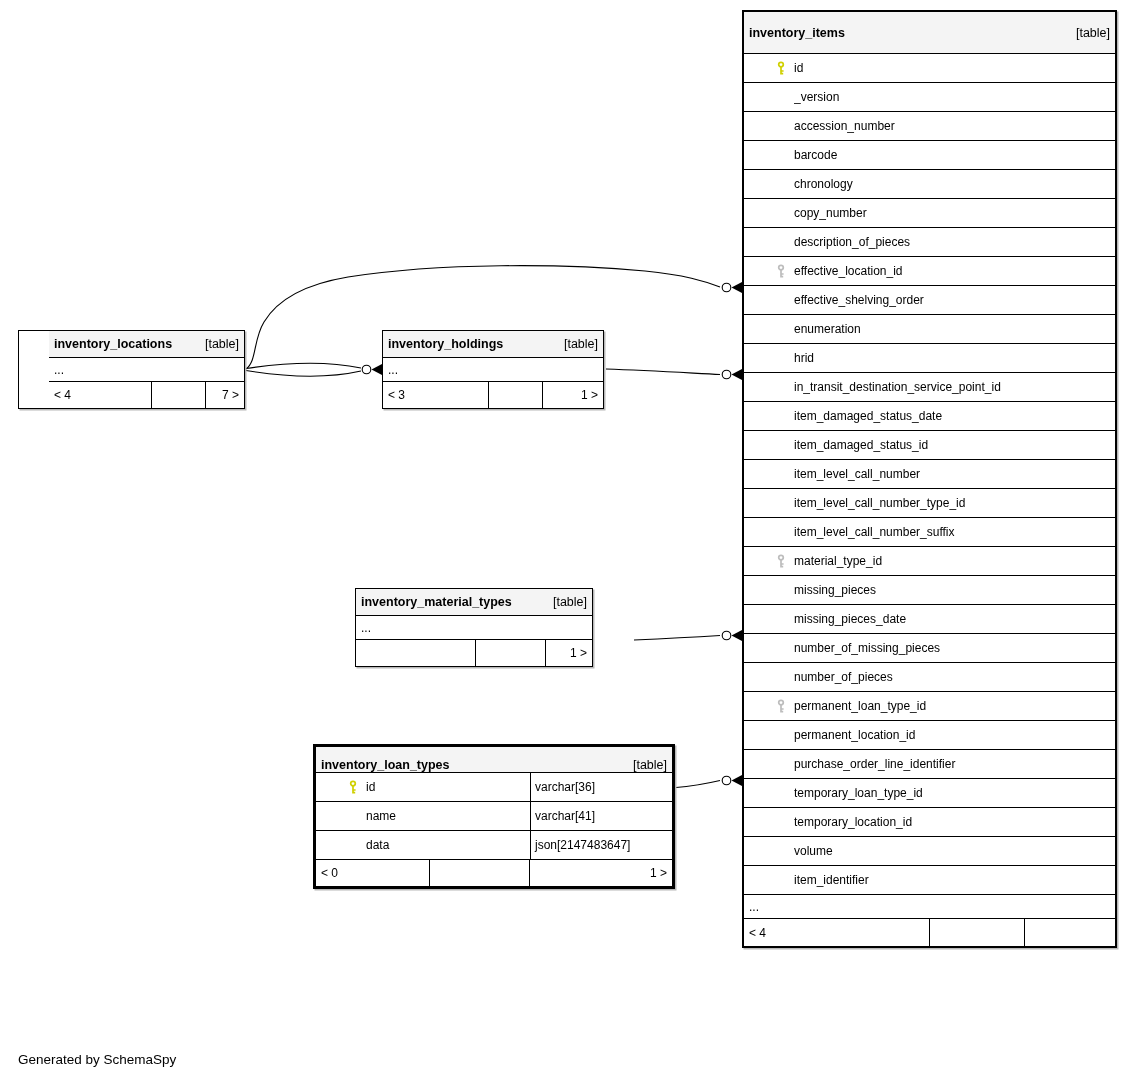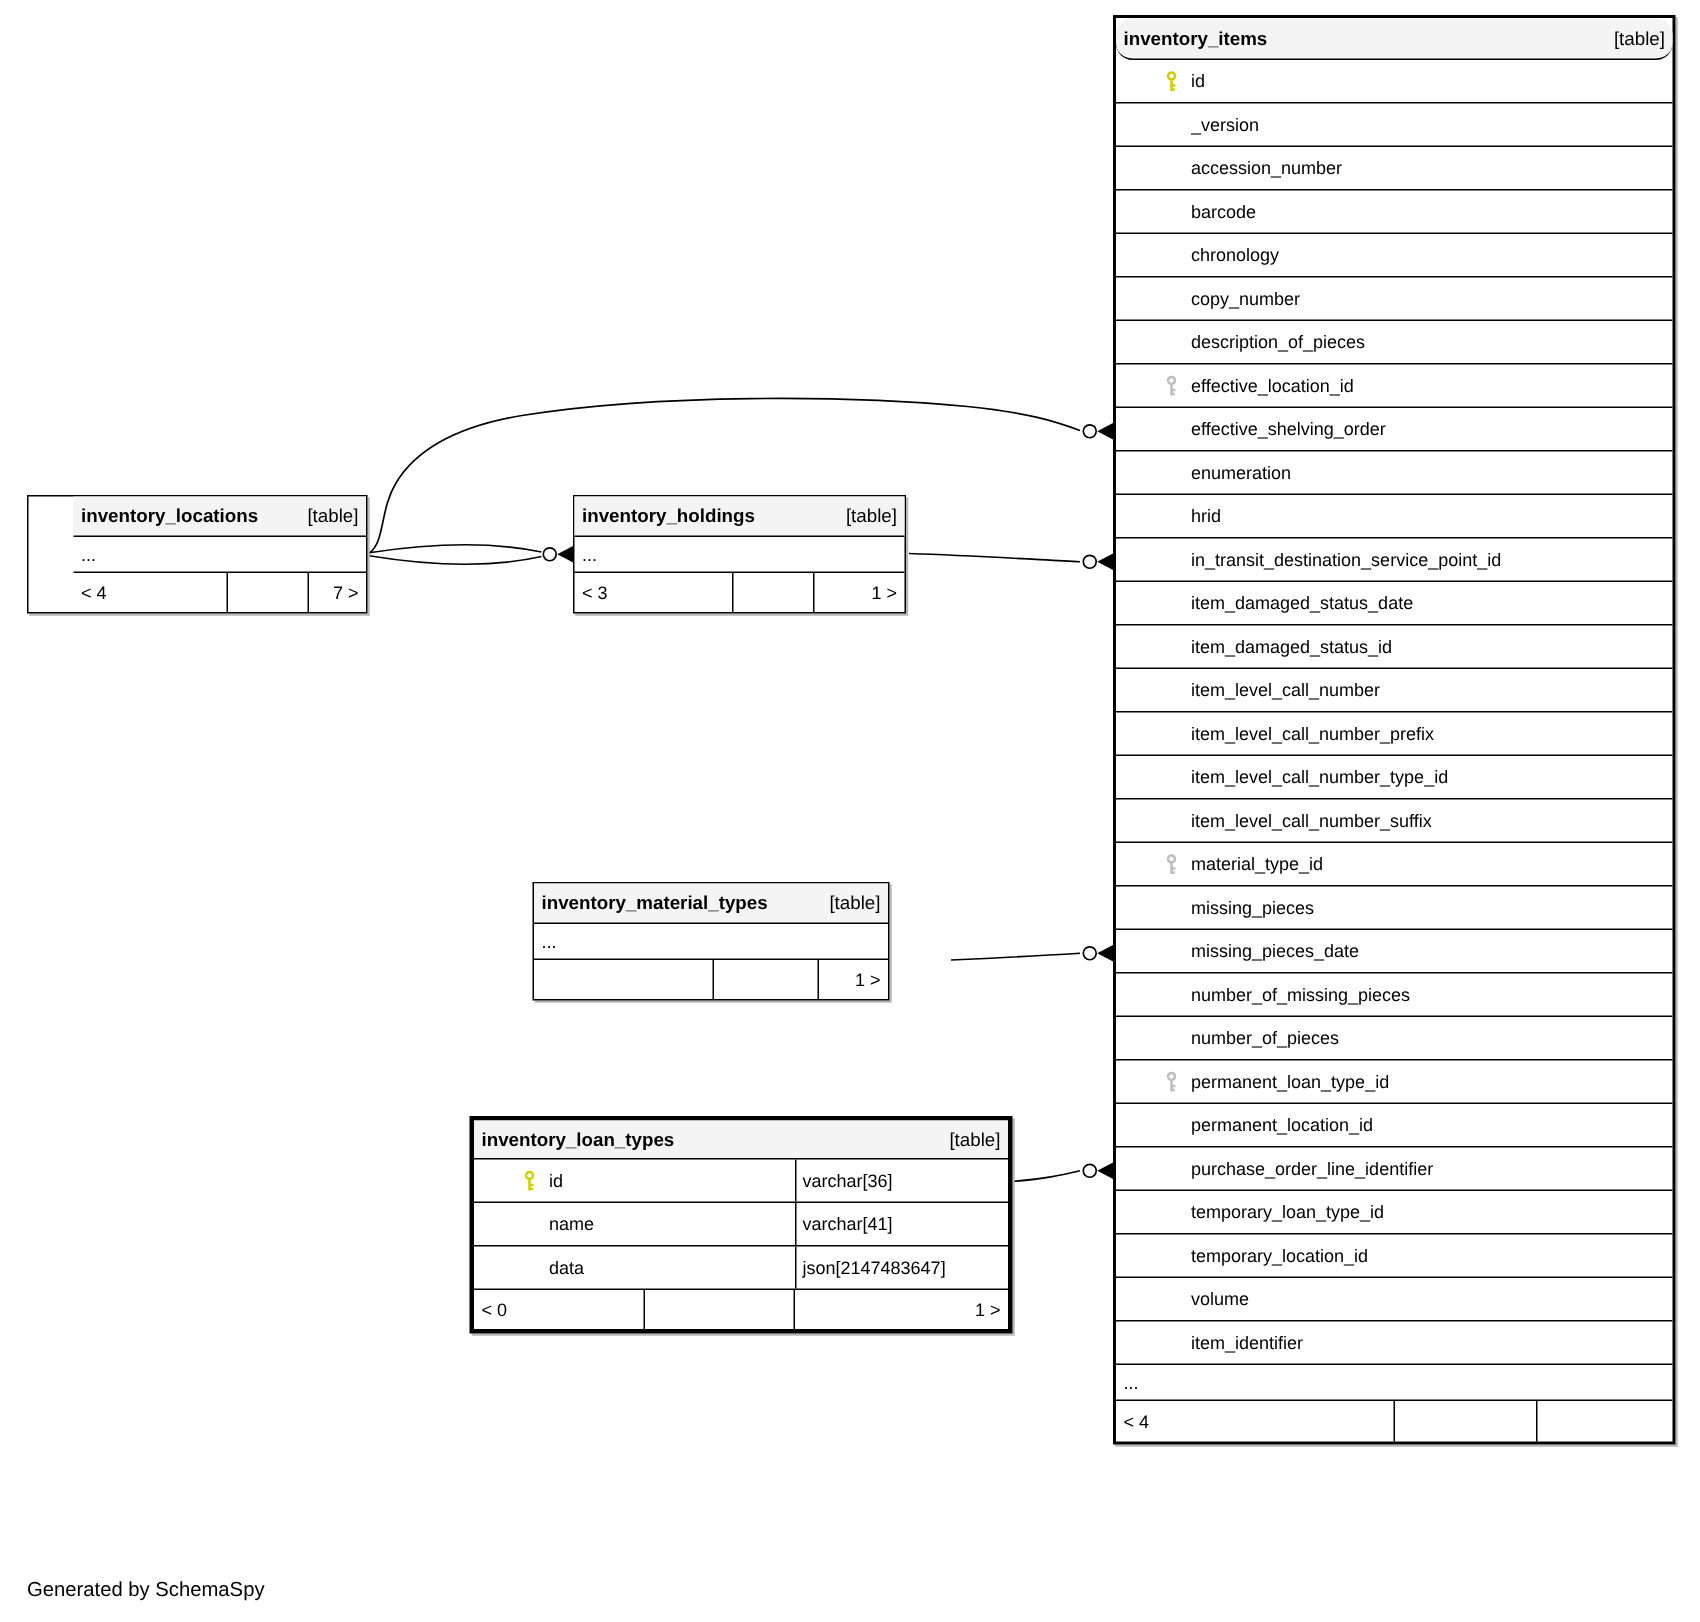--- a/index.html
+++ b/index.html
@@ -11,22 +11,22 @@
        box-shadow:1.5px 1.5px 0 #b8b8b8;font-size:12px;}
   #t-items{left:742px;top:10px;width:375px;border-width:2px;}
   #t-locations{left:18px;top:330px;width:227px;padding-left:30px;}
   #t-holdings{left:382px;top:330px;width:222px;}
   #t-material{left:355px;top:588px;width:238px;}
   #t-loan{left:313px;top:744px;width:362px;border-width:3px;}
 
   .tbl-header{display:flex;justify-content:space-between;align-items:center;
               background:#f4f4f4;border-bottom:1px solid #000;padding:0 5px;
               height:27px;font-size:12.5px;box-sizing:border-box;}
-  #t-items .tbl-header{height:28px;border-radius:11px;}
-  #t-loan .tbl-header{height:26px;}
+  #t-items .tbl-header{height:42px;}
+  #t-loan .tbl-header{height:26px;align-items:flex-end;}
   .tbl-title{font-weight:bold;white-space:nowrap;}
   .tbl-tag{font-weight:normal;margin-left:8px;white-space:nowrap;}
 
   .col-row{display:flex;align-items:center;height:29px;border-bottom:1px solid #000;
            box-sizing:border-box;white-space:nowrap;padding-left:24px;}
   .key-slot{width:26px;flex:none;display:flex;justify-content:center;align-items:center;}
   .col-name{flex:1;overflow:hidden;}
   .type-cell{width:142px;flex:none;align-self:stretch;border-left:1px solid #000;
              display:flex;align-items:center;padding:0 4px;box-sizing:border-box;}
 
@@ -158,24 +158,20 @@
       <div class="col-row">
         <span class="key-slot"></span>
         <span class="col-name">item_damaged_status_id</span>
       </div>
       <div class="col-row">
         <span class="key-slot"></span>
         <span class="col-name">item_level_call_number</span>
       </div>
       <div class="col-row">
         <span class="key-slot"></span>
-        <span class="col-name">item_level_call_number_prefix</span>
-      </div>
-      <div class="col-row">
-        <span class="key-slot"></span>
         <span class="col-name">item_level_call_number_type_id</span>
       </div>
       <div class="col-row">
         <span class="key-slot"></span>
         <span class="col-name">item_level_call_number_suffix</span>
       </div>
       <div class="col-row">
         <span class="key-slot">
           <svg width="10" height="15" viewBox="0 0 10 15">
             <circle cx="5" cy="3.6" r="2.3" fill="none" stroke="#bdbdbd" stroke-width="1.7"></circle>

